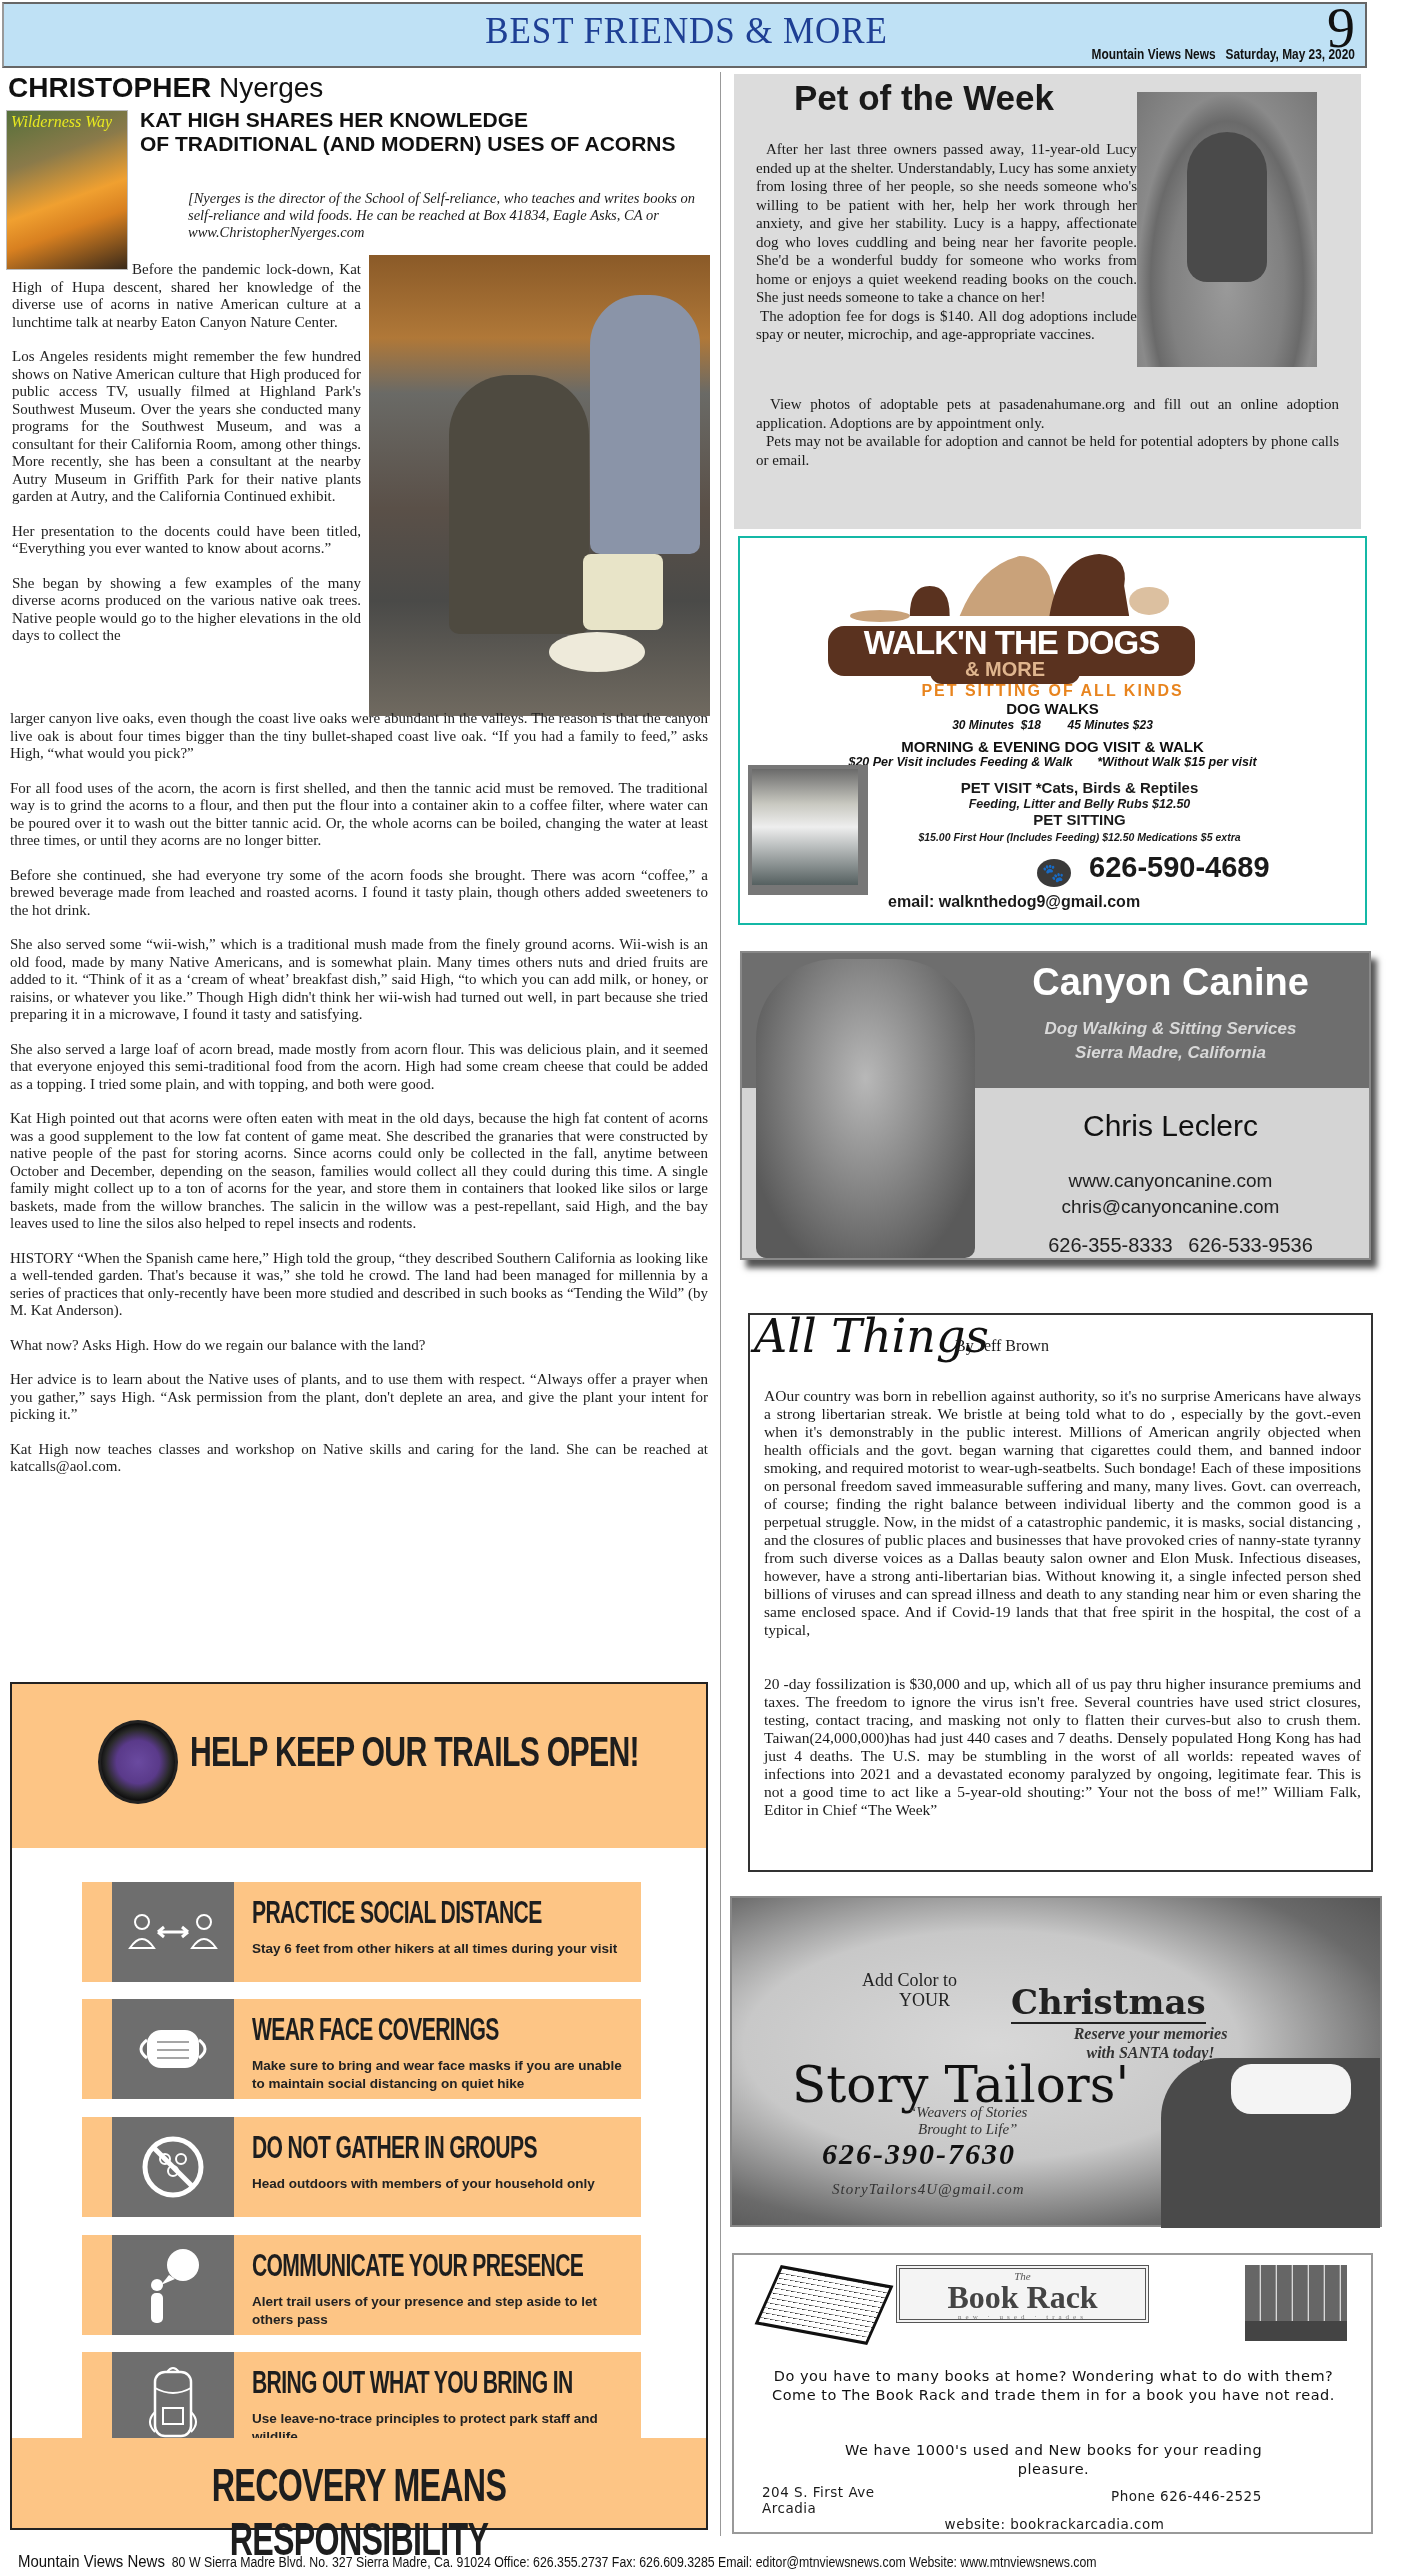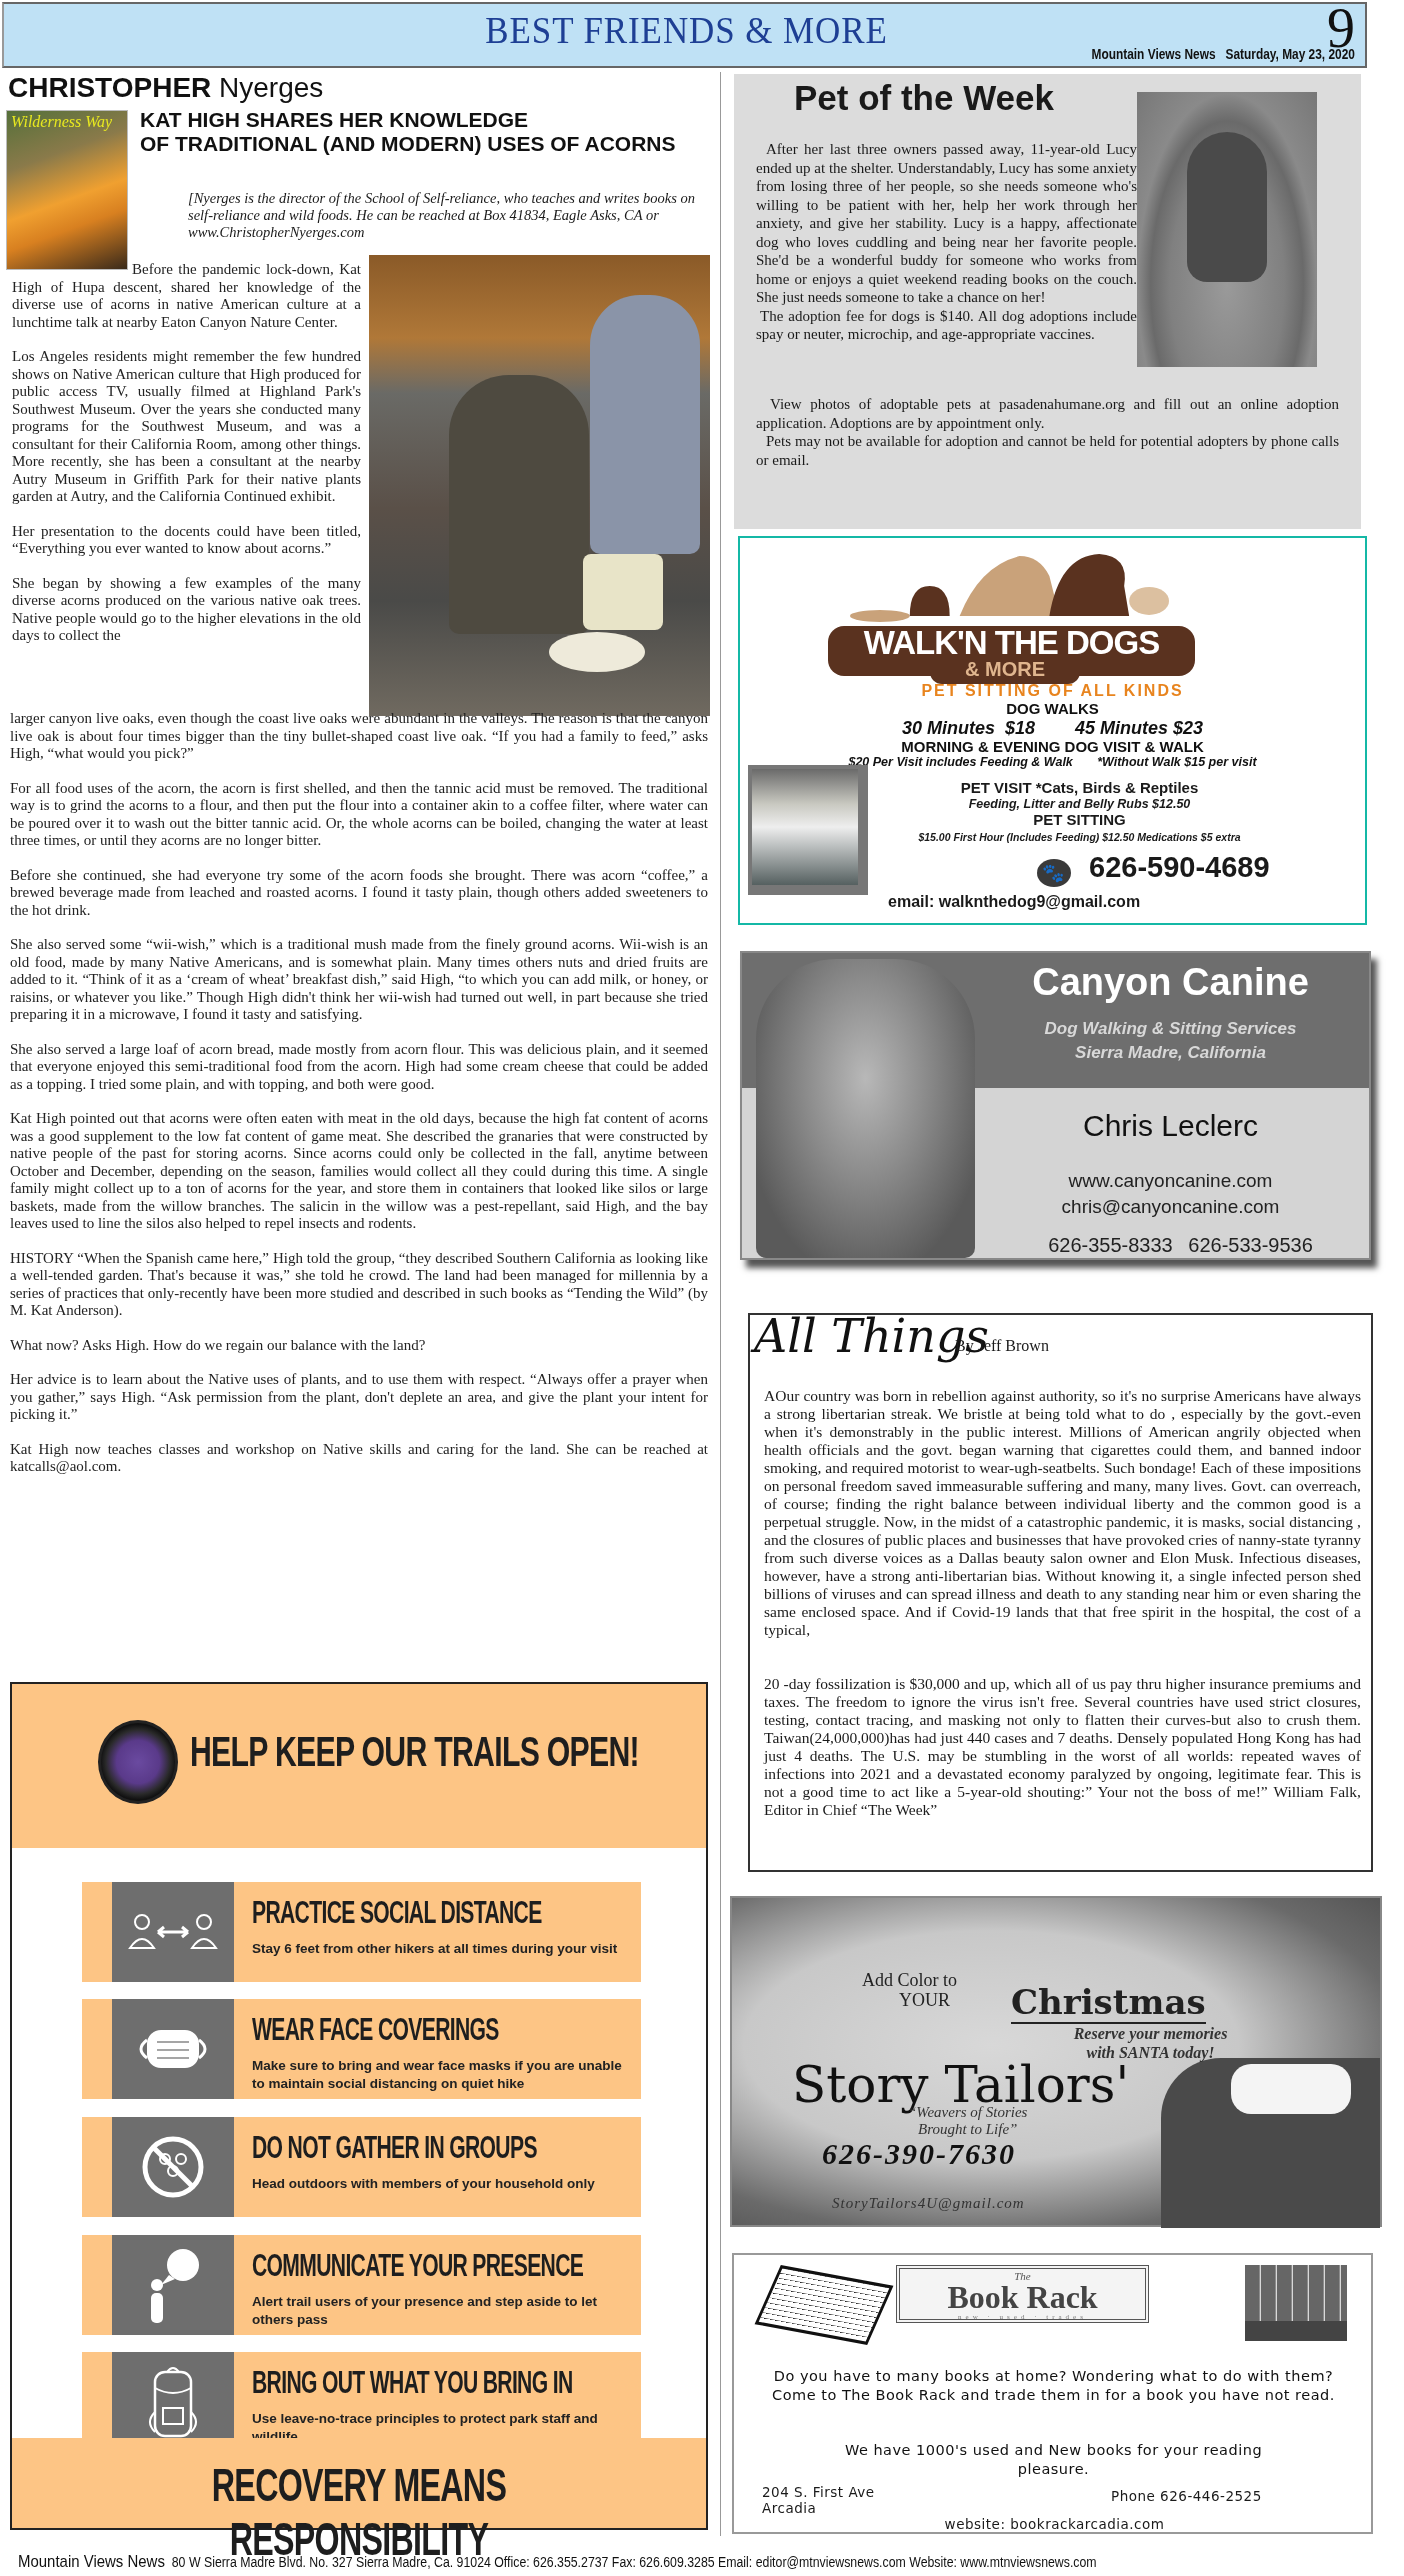--- a/index.html
+++ b/index.html
@@ -74,21 +74,21 @@
 
   .story { left: 730px; top: 1896px; width: 652px; height: 331px; background: radial-gradient(ellipse at 40% 45%, #d8d8d8 0%, #c8c8c8 45%, #6a6a6a 75%, #4a4a4a 100%); border: 2px solid #888; }
   .santa { left: 429px; top: 160px; width: 219px; height: 170px; background: #4a4a4a; border-radius: 60px 0 0 0; }
   .santa-hat { left: 499px; top: 166px; width: 120px; height: 50px; background: #f4f4f4; border-radius: 20px; }
   .st-add { left: 130px; top: 72px; text-align:center; font-family:"Liberation Serif",serif; font-size:18px; line-height:20px; color:#222; }
   .st-christmas { left: 279px; top: 84px; font-family:"DejaVu Serif",serif; font-weight:bold; font-size:34px; color:#222; border-bottom: 2px solid #222; }
   .st-reserve { left: 299px; top: 126px; width: 239px; text-align:center; font-style:italic; font-weight:bold; font-size:16px; line-height:19px; color:#333; }
   .st-name { left: 60px; top: 158px; font-family:"DejaVu Serif",serif; font-size:50px; color:#111; }
   .st-tag { left: 176px; top: 206px; font-style:italic; font-size:15px; line-height:17px; color:#333; text-align:center; }
   .st-phone { left: 90px; top: 239px; font-style:italic; font-weight:bold; font-size:30px; color:#111; letter-spacing:2px; }
-  .st-email { left: 100px; top: 283px; font-style:italic; font-size:15px; color:#333; letter-spacing:1px;margin-top:14px; }
+  .st-email { left: 100px; top: 283px; font-style:italic; font-size:15px; color:#333; letter-spacing:1px; }
 
   .bookrack { left: 732px; top: 2253px; width: 641px; height: 281px; border: 2px solid #999; background: #fff; }
   .br-logo { left: 162px; top: 10px; width: 253px; height: 58px; border: 4px double #555; background:#f4f4f4; text-align:center; }
   .br-logo .the { font-style: italic; font-size: 11px; color:#555; display:block; line-height:10px; margin-top:2px; }
   .br-logo .name { font-family:"Liberation Serif",serif; font-weight:bold; font-size:32px; color:#444; line-height:32px; }
   .br-book-l { left: 30px; top: 20px; width: 120px; height: 60px; border: 3px solid #111; transform: skewX(-15deg) rotate(10deg); background: repeating-linear-gradient(180deg,#fff 0px,#fff 4px,#222 5px); }
   .br-book-r { left: 511px; top: 10px; width: 102px; height: 76px; background: repeating-linear-gradient(90deg,#666 0px,#666 14px,#fff 16px); border-bottom: 20px solid #444; }
   .br-text { left: 20px; width: 599px; text-align:center; font-family:"DejaVu Sans",sans-serif; font-size:14.5px; line-height:19px; color:#111; letter-spacing:0.5px; }
   .br-addr { left: 28px; top: 229px; font-family:"DejaVu Sans",sans-serif; font-size:13.5px; line-height:16px; letter-spacing:0.5px; }
   .br-phone { left: 377px; top: 233px; font-family:"DejaVu Sans",sans-serif; font-size:13.5px; letter-spacing:0.5px; }
@@ -234,21 +234,21 @@
       <path d="M70 70 Q70 40 90 40 Q110 40 110 70 Z" fill="#5a321f"></path>
       <path d="M120 70 Q140 20 180 10 Q200 10 210 30 L220 70 Z" fill="#c9a27a"></path>
       <path d="M210 70 Q220 10 260 8 Q290 10 285 40 L290 70 Z" fill="#5a321f"></path>
       <ellipse cx="310" cy="55" rx="20" ry="14" fill="#dcc0a0"></ellipse>
     </svg>
   <div class="abs walk-logo-band"></div>
   <div class="abs walk-title">WALK'N THE DOGS</div>
   <div class="abs walk-more">&amp; MORE</div>
   <div class="abs walk-line" style="top:144px;font-weight:bold;font-size:16px;color:#e8841e;letter-spacing:2px">PET SITTING OF ALL KINDS</div>
   <div class="abs walk-line" style="top:162px;font-weight:bold;font-size:15px">DOG WALKS</div>
-  <div class="abs walk-line" style="top:180px;font-style:italic;font-weight:bold;font-size:18px;white-space:pre">30 Minutes  $18        45 Minutes $23</div>
+  <div class="abs walk-line" style="top:180px;font-style:italic;font-weight:bold;font-size:12px;white-space:pre">30 Minutes  $18        45 Minutes $23</div>
   <div class="abs walk-line" style="top:200px;font-weight:bold;font-size:15px">MORNING &amp; EVENING DOG VISIT &amp; WALK</div>
   <div class="abs walk-line" style="top:217px;font-style:italic;font-weight:bold;font-size:12.5px;white-space:pre">$20 Per Visit includes Feeding &amp; Walk       *Without Walk $15 per visit</div>
   <div class="abs" style="left:190px;top:241px;width:299px;text-align:center;font-family:'Liberation Sans',sans-serif;font-weight:bold;font-size:15px">PET VISIT  *Cats, Birds &amp; Reptiles</div>
   <div class="abs" style="left:190px;top:259px;width:299px;text-align:center;font-family:'Liberation Sans',sans-serif;font-style:italic;font-weight:bold;font-size:12.5px">Feeding, Litter and Belly Rubs   $12.50</div>
   <div class="abs" style="left:190px;top:273px;width:299px;text-align:center;font-family:'Liberation Sans',sans-serif;font-weight:bold;font-size:15px">PET SITTING</div>
   <div class="abs" style="left:140px;top:293px;width:399px;text-align:center;font-family:'Liberation Sans',sans-serif;font-style:italic;font-weight:bold;font-size:10.5px">$15.00 First Hour (Includes Feeding)  $12.50  Medications  $5 extra</div>
   <div class="abs walk-photo"></div>
   <div class="abs paw">🐾</div>
   <div class="abs" style="left:349px;top:313px;font-family:'Liberation Sans',sans-serif;font-weight:bold;font-size:29px">626-590-4689</div>
   <div class="abs" style="left:148px;top:355px;font-family:'Liberation Sans',sans-serif;font-weight:bold;font-size:16px">email:  walknthedog9@gmail.com</div>

